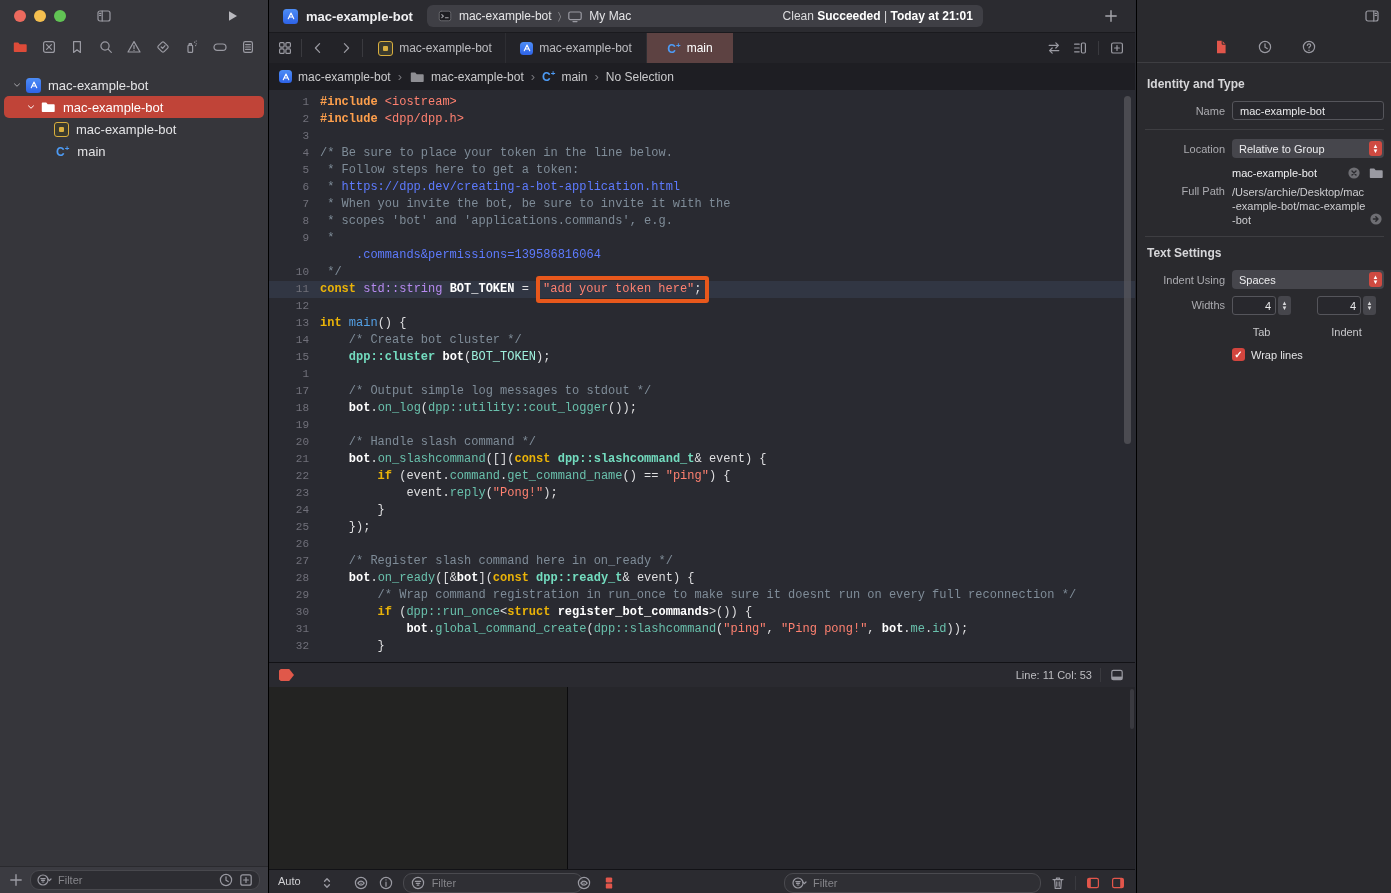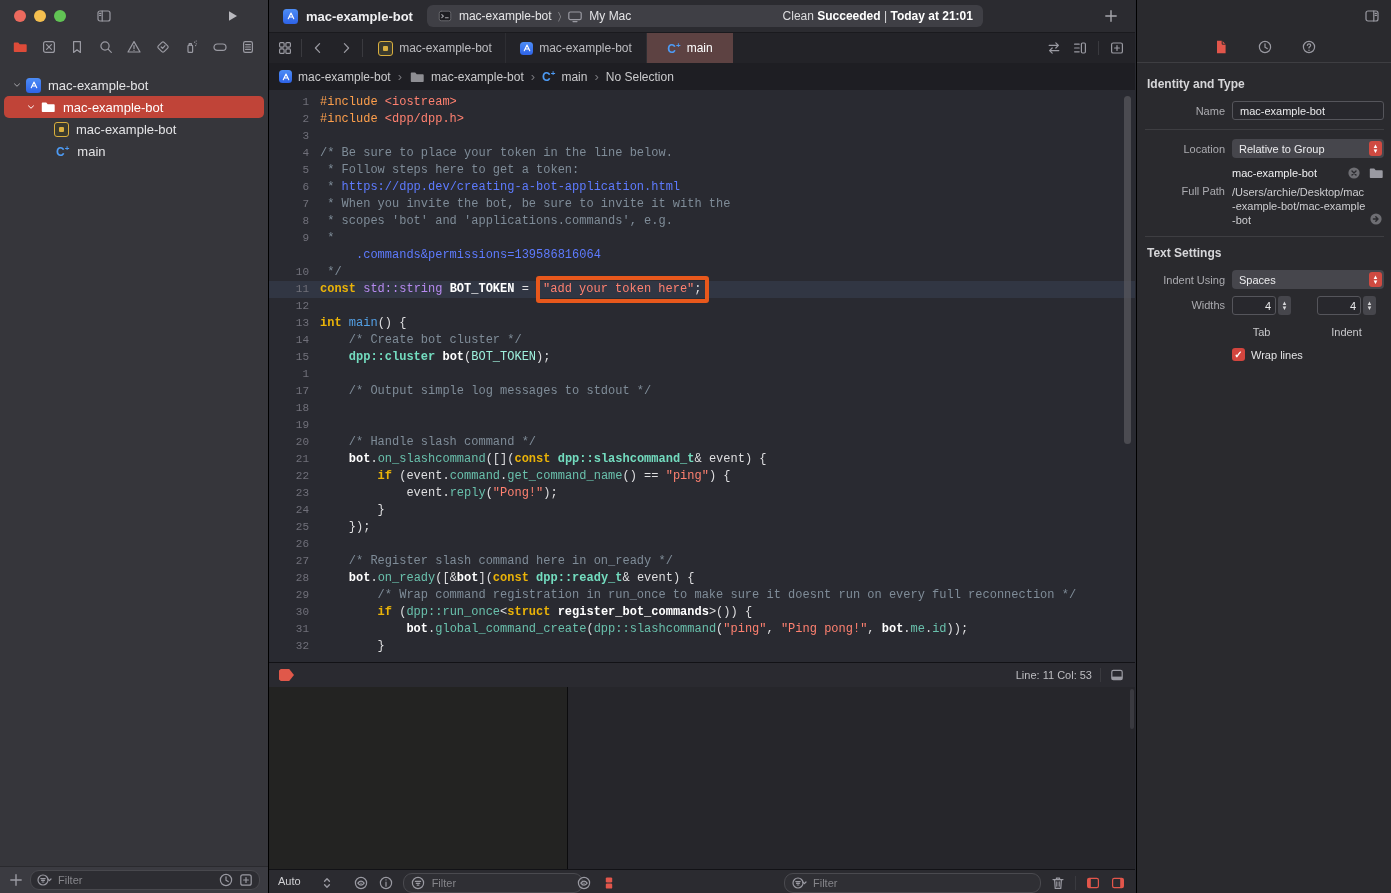--- a/index.html
+++ b/index.html
@@ -51,21 +51,21 @@
   .crumbs{height:27px;background:#1E1E23;display:flex;align-items:center;padding:0 10px;gap:7px;font-size:12px;color:#CACACC;flex:none;}
   .crumbs .sep{color:#77777C;font-size:13px;}
   .crumb{display:flex;align-items:center;gap:6px;}
 
   
   .editor{flex:none;height:572px;background:#292A31;position:relative;overflow:hidden;padding-top:4px;box-sizing:border-box;}
   .code-row{height:17px;display:flex;align-items:center;white-space:pre;font-family:"Liberation Mono",monospace;font-size:12px;line-height:17px;}
   .code-row.current{background:#313643;}
   .gutter{width:40px;text-align:right;color:#70707A;font-size:11px;flex:none;padding-right:0;}
   .codetext{padding-left:11px;}
-  .tok-pp{color:#FD9F4C;font-weight:normal}
+  .tok-pp{color:#FD9F4C;font-weight:bold}
   .tok-str{color:#FF8170}
   .tok-cm{color:#7F8C98}
   .tok-url{color:#5E7BFF}
   .tok-kw{color:#eab308;font-weight:bold}
   .tok-ty{color:#B78AF0}
   .tok-tm{color:#73DCBF;font-weight:bold}
   .tok-fn{color:#69C0AC}
   .tok-pj{color:#9EF1DD}
   .tok-dc{color:#54A1E6}
   .tok-pl{color:#DFDFE1}
@@ -401,21 +401,21 @@
           <div class="code-row"><span class="gutter">9</span><span class="codetext"><span class="tok-cm"> *</span></span></div>
           <div class="code-row"><span class="gutter"></span><span class="codetext"><span class="tok-url">     .commands&amp;permissions=139586816064</span></span></div>
           <div class="code-row"><span class="gutter">10</span><span class="codetext"><span class="tok-cm"> */</span></span></div>
           <div class="code-row current"><span class="gutter">11</span><span class="codetext"><span class="tok-kw">const </span><span class="tok-ty">std::string </span><span class="tok-pb">BOT_TOKEN </span><span class="tok-pl">= </span><span class="annotation-box"><span class="tok-str">"add your token here"</span><span class="tok-pl">;</span></span></span></div>
           <div class="code-row"><span class="gutter">12</span><span class="codetext"></span></div>
           <div class="code-row"><span class="gutter">13</span><span class="codetext"><span class="tok-kw">int </span><span class="tok-dc">main</span><span class="tok-pl">() {</span></span></div>
           <div class="code-row"><span class="gutter">14</span><span class="codetext"><span class="tok-cm">    /* Create bot cluster */</span></span></div>
           <div class="code-row"><span class="gutter">15</span><span class="codetext"><span class="tok-pl">    </span><span class="tok-tm">dpp::cluster </span><span class="tok-pb">bot</span><span class="tok-pl">(</span><span class="tok-pj">BOT_TOKEN</span><span class="tok-pl">);</span></span></div>
           <div class="code-row"><span class="gutter">1</span><span class="codetext"></span></div>
           <div class="code-row"><span class="gutter">17</span><span class="codetext"><span class="tok-cm">    /* Output simple log messages to stdout */</span></span></div>
-          <div class="code-row"><span class="gutter">18</span></div>
+          <div class="code-row"><span class="gutter">18</span><span class="codetext"><span class="tok-pl">    </span><span class="tok-pb">bot</span><span class="tok-pl">.</span><span class="tok-fn">on_log</span><span class="tok-pl">(</span><span class="tok-fn">dpp::utility::cout_logger</span><span class="tok-pl">());</span></span></div>
           <div class="code-row"><span class="gutter">19</span><span class="codetext"></span></div>
           <div class="code-row"><span class="gutter">20</span><span class="codetext"><span class="tok-cm">    /* Handle slash command */</span></span></div>
           <div class="code-row"><span class="gutter">21</span><span class="codetext"><span class="tok-pl">    </span><span class="tok-pb">bot</span><span class="tok-pl">.</span><span class="tok-fn">on_slashcommand</span><span class="tok-pl">([](</span><span class="tok-kw">const </span><span class="tok-tm">dpp::slashcommand_t</span><span class="tok-pl">&amp; event) {</span></span></div>
           <div class="code-row"><span class="gutter">22</span><span class="codetext"><span class="tok-pl">        </span><span class="tok-kw">if </span><span class="tok-pl">(event.</span><span class="tok-fn">command</span><span class="tok-pl">.</span><span class="tok-fn">get_command_name</span><span class="tok-pl">() == </span><span class="tok-str">"ping"</span><span class="tok-pl">) {</span></span></div>
           <div class="code-row"><span class="gutter">23</span><span class="codetext"><span class="tok-pl">            event.</span><span class="tok-fn">reply</span><span class="tok-pl">(</span><span class="tok-str">"Pong!"</span><span class="tok-pl">);</span></span></div>
           <div class="code-row"><span class="gutter">24</span><span class="codetext"><span class="tok-pl">        }</span></span></div>
           <div class="code-row"><span class="gutter">25</span><span class="codetext"><span class="tok-pl">    });</span></span></div>
           <div class="code-row"><span class="gutter">26</span><span class="codetext"></span></div>
           <div class="code-row"><span class="gutter">27</span><span class="codetext"><span class="tok-cm">    /* Register slash command here in on_ready */</span></span></div>
           <div class="code-row"><span class="gutter">28</span><span class="codetext"><span class="tok-pl">    </span><span class="tok-pb">bot</span><span class="tok-pl">.</span><span class="tok-fn">on_ready</span><span class="tok-pl">([&amp;</span><span class="tok-pb">bot</span><span class="tok-pl">](</span><span class="tok-kw">const </span><span class="tok-tm">dpp::ready_t</span><span class="tok-pl">&amp; event) {</span></span></div>

